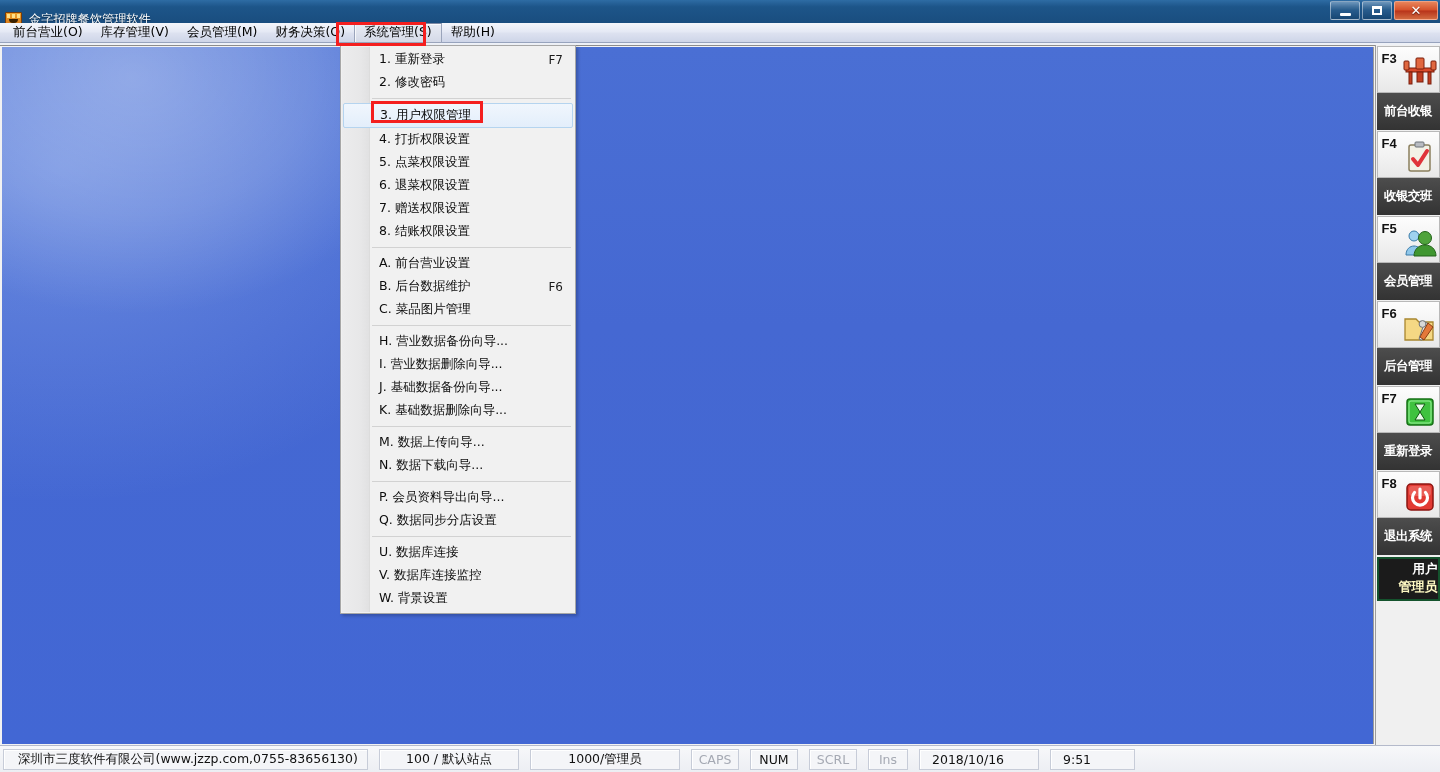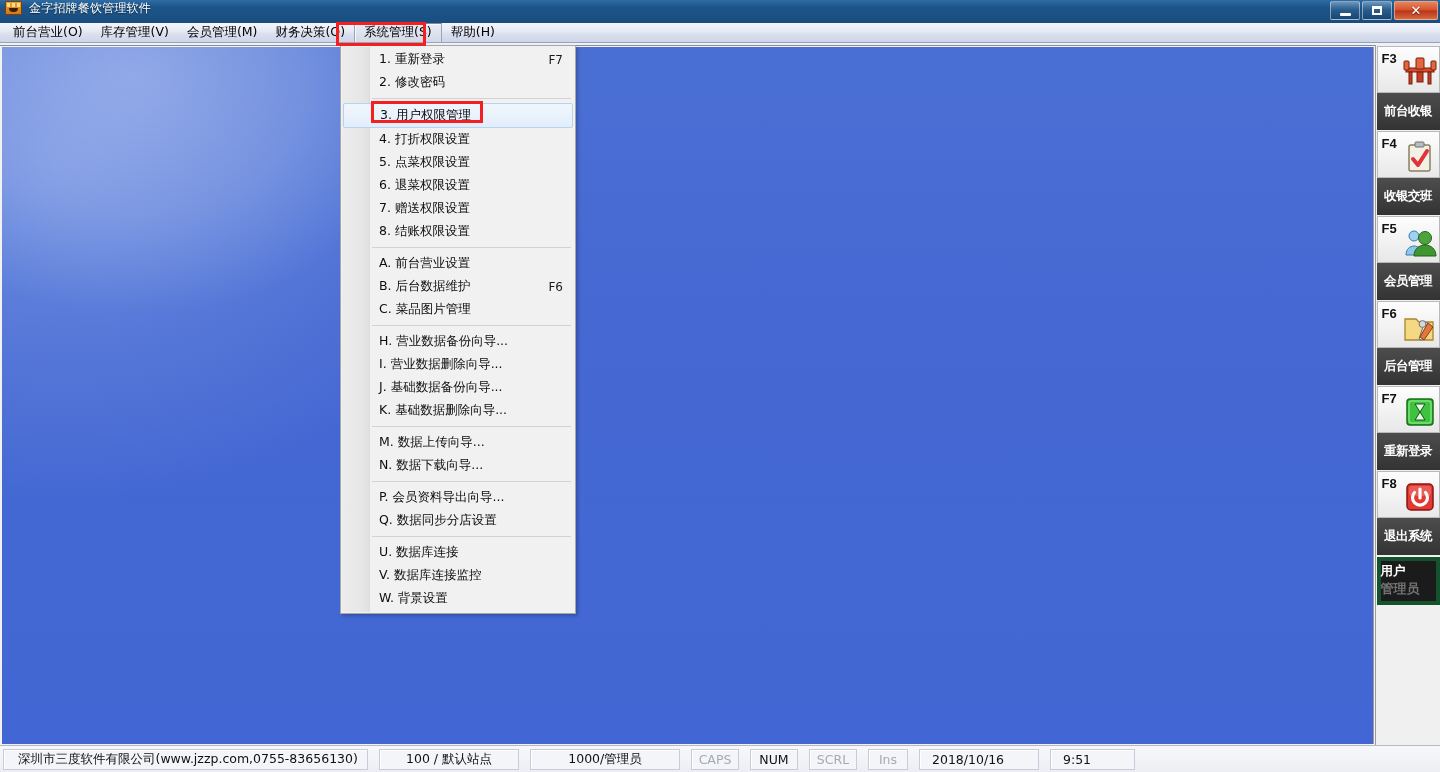--- a/index.html
+++ b/index.html
@@ -13,21 +13,21 @@
     position: relative;
     width: 1440px; height: 772px;
     background: #eef1f7;
   }
 
   
   .titlebar {
     position: absolute; left: 0; top: 0; width: 1440px; height: 39px;
     background: linear-gradient(to bottom, #2e6ca4 0%, #1d5589 18%, #1a4e80 55%, #17497a 78%, #245a8d 100%);
     border-bottom: 1px solid #0f3a63;
-    display: flex; 
+    display: flex; align-items: center;
   }
   .titlebar .app-icon {
     width: 17px; height: 16px; margin-left: 5px; margin-right: 7px;
     position: relative; flex: none;
   }
   .app-icon .icon-body {
     position: absolute; left: 0; top: 1px; width: 17px; height: 14px;
     background: linear-gradient(to bottom, #f0a22a, #d4761a);
     border: 1px solid #7c3d06; border-radius: 1px;
   }
@@ -160,22 +160,22 @@
   }
   .fk-caption {
     width: 63px; height: 37px; margin: 0 auto;
     background: linear-gradient(to bottom, #4d4d4d, #333333);
     color: #ffffff; font-size: 12.5px; font-weight: bold;
     display: flex; align-items: center; justify-content: center;
     letter-spacing: -0.5px;
   }
   .user-panel {
     width: 63px; margin: 2px auto 0 auto;
-    background: #1b1b1b; border: 4px solid #14532d;
-    padding: 2px 0 3px 0; text-align: left;
+    background: #1b1b1b; border: 2px solid #14532d;
+    padding: 2px 0 3px 0; text-align: right;
   }
   .user-panel .u-title { color: #ffffff; font-size: 12.5px; font-weight: bold; display:block; }
   .user-panel .u-name  { color: #14e614; font-size: 13px; font-weight: bold; display:block; }
 
   
   .statusbar {
     position: absolute; left: 0; bottom: 0; width: 1440px; height: 27px;
     background: linear-gradient(to bottom, #f7f8fa, #eceef3);
     border-top: 1px solid #b4bacb;
     display: flex; align-items: center; padding: 0 3px;
@@ -370,21 +370,21 @@
         <span class="fk-icon"><svg xmlns="http://www.w3.org/2000/svg" viewBox="0 0 34 34" width="34" height="34">
             <rect x="4" y="4" width="26" height="26" rx="4" fill="#e23a33" stroke="#8c1410" stroke-width="1.5"></rect>
             <rect x="6" y="6" width="22" height="10" rx="3" fill="#f07a72" opacity=".55"></rect>
             <path d="M17 9v9" stroke="#fff" stroke-width="3.2" stroke-linecap="round"></path>
             <path d="M11.5 12.5a7.5 7.5 0 1 0 11 0" fill="none" stroke="#fff" stroke-width="3.2" stroke-linecap="round"></path>
           </svg></span>
       </div>
       <div class="fk-caption">退出系统</div>
       <div class="user-panel">
         <span class="u-title">用户</span>
-        <span class="u-name" style="color: #737373;">管理员</span>
+        <span class="u-name" style="color: #fef9c3;">管理员</span>
       </div>
     </div>
 
   <div class="statusbar">
     <div class="sb-cell company">深圳市三度软件有限公司(www.jzzp.com,0755-83656130)</div>
     <div class="sb-cell site">100 / 默认站点</div>
     <div class="sb-cell user">1000/管理员</div>
     <div class="sb-cell kbd dim">CAPS</div>
     <div class="sb-cell kbd">NUM</div>
     <div class="sb-cell kbd dim">SCRL</div>

